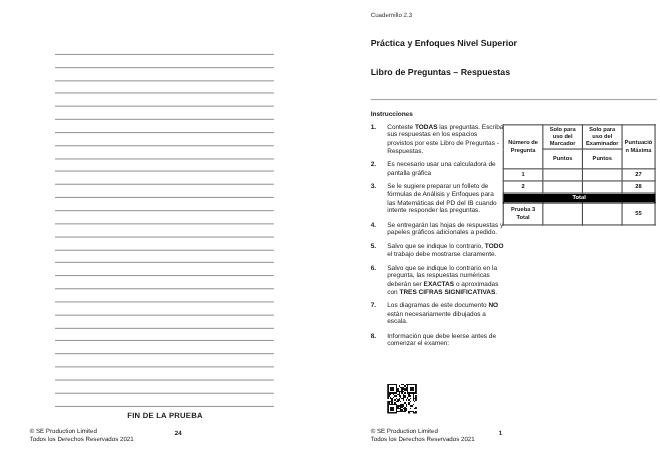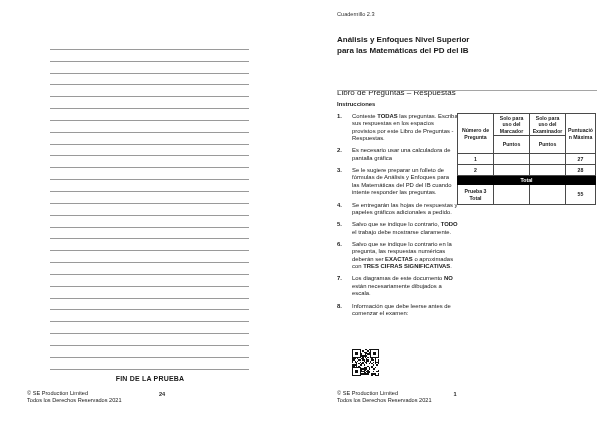--- a/index.html
+++ b/index.html
@@ -26,21 +26,21 @@
   .footer{font-size:5.6px;line-height:6.9px;color:#222;}
   .footer-left{left:27px;top:390px;}
   .footer-right{left:337px;top:390px;}
   .pagenum{font-size:5.6px;font-weight:bold;}
   .pagenum-left{left:152px;top:391px;width:20px;text-align:center;}
   .pagenum-right{left:448px;top:391px;width:14px;text-align:center;}
 
   
   .booklet{left:337px;top:11px;font-size:5.6px;color:#333;}
   .title{left:337px;top:34px;font-size:8px;font-weight:bold;line-height:11px;}
-  .subtitle{left:337px;top:88px;font-size:8px;font-weight:normal;}
+  .subtitle{left:337px;top:61px;font-size:8px;font-weight:bold;}
   .header-rule{left:337px;top:90px;width:260px;border-top:1px solid var(--header_rule);height:0;}
   .instr-heading{left:337px;top:101px;font-size:5.9px;font-weight:bold;}
 
   
   .instructions{left:337px;top:113px;width:121px;font-size:5.9px;line-height:7.3px;}
   .instr-item{display:flex;margin-bottom:5.2px;}
   .instr-num{width:15px;flex:0 0 15px;font-weight:bold;}
   .instr-text{flex:1;}
   .instr-text b{font-weight:bold;}
 
@@ -104,22 +104,21 @@
       <div>© SE Production Limited</div>
       <div>Todos los Derechos Reservados 2021</div>
     </div>
     <div class="abs pagenum pagenum-left">24</div>
   </section>
 
   <section>
     <div class="abs booklet">Cuadernillo 2.3</div>
 
     <div class="abs title">
-      <div>Análisis y Enfoques Nivel Superior</div>
-      <div>para las Matemáticas del PD del IB</div>
+      <div>Práctica y Enfoques Nivel Superior</div>
     </div>
 
     <div class="abs subtitle">Libro de Preguntas – Respuestas</div>
 
     <div class="abs header-rule"></div>
 
     <div class="abs instr-heading">Instrucciones</div>
 
     <div class="abs instructions">
         <div class="instr-item">

